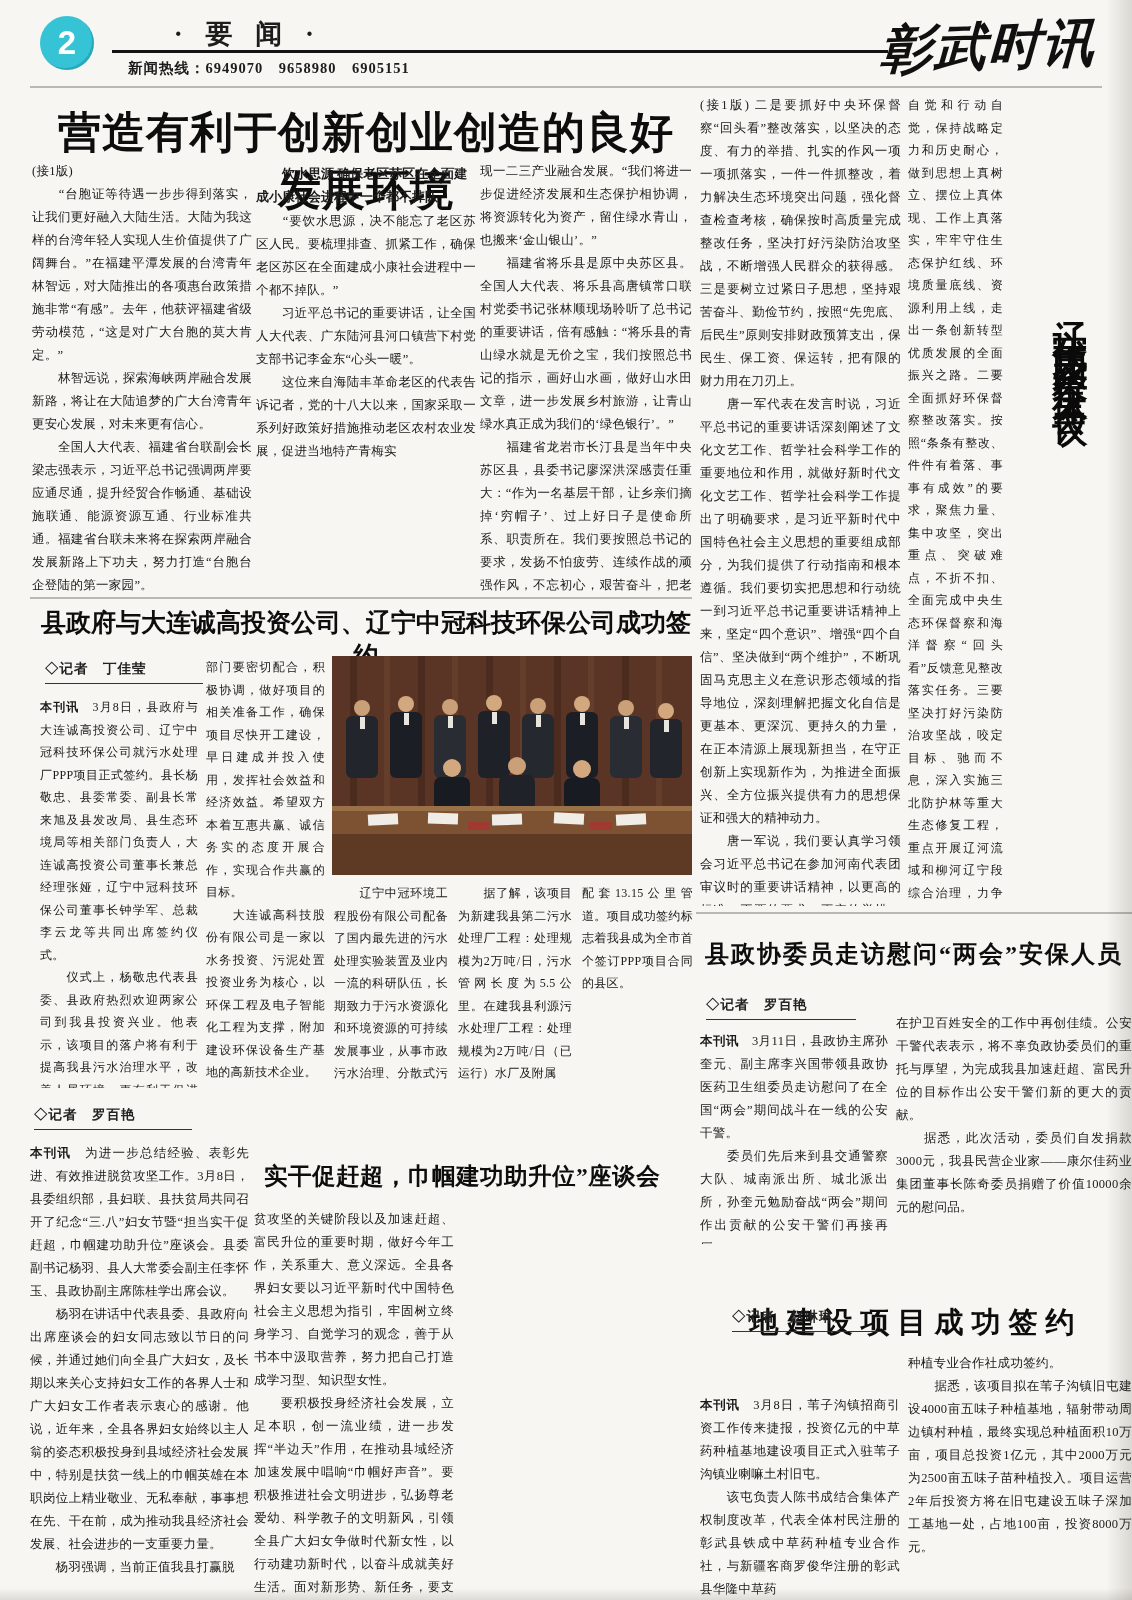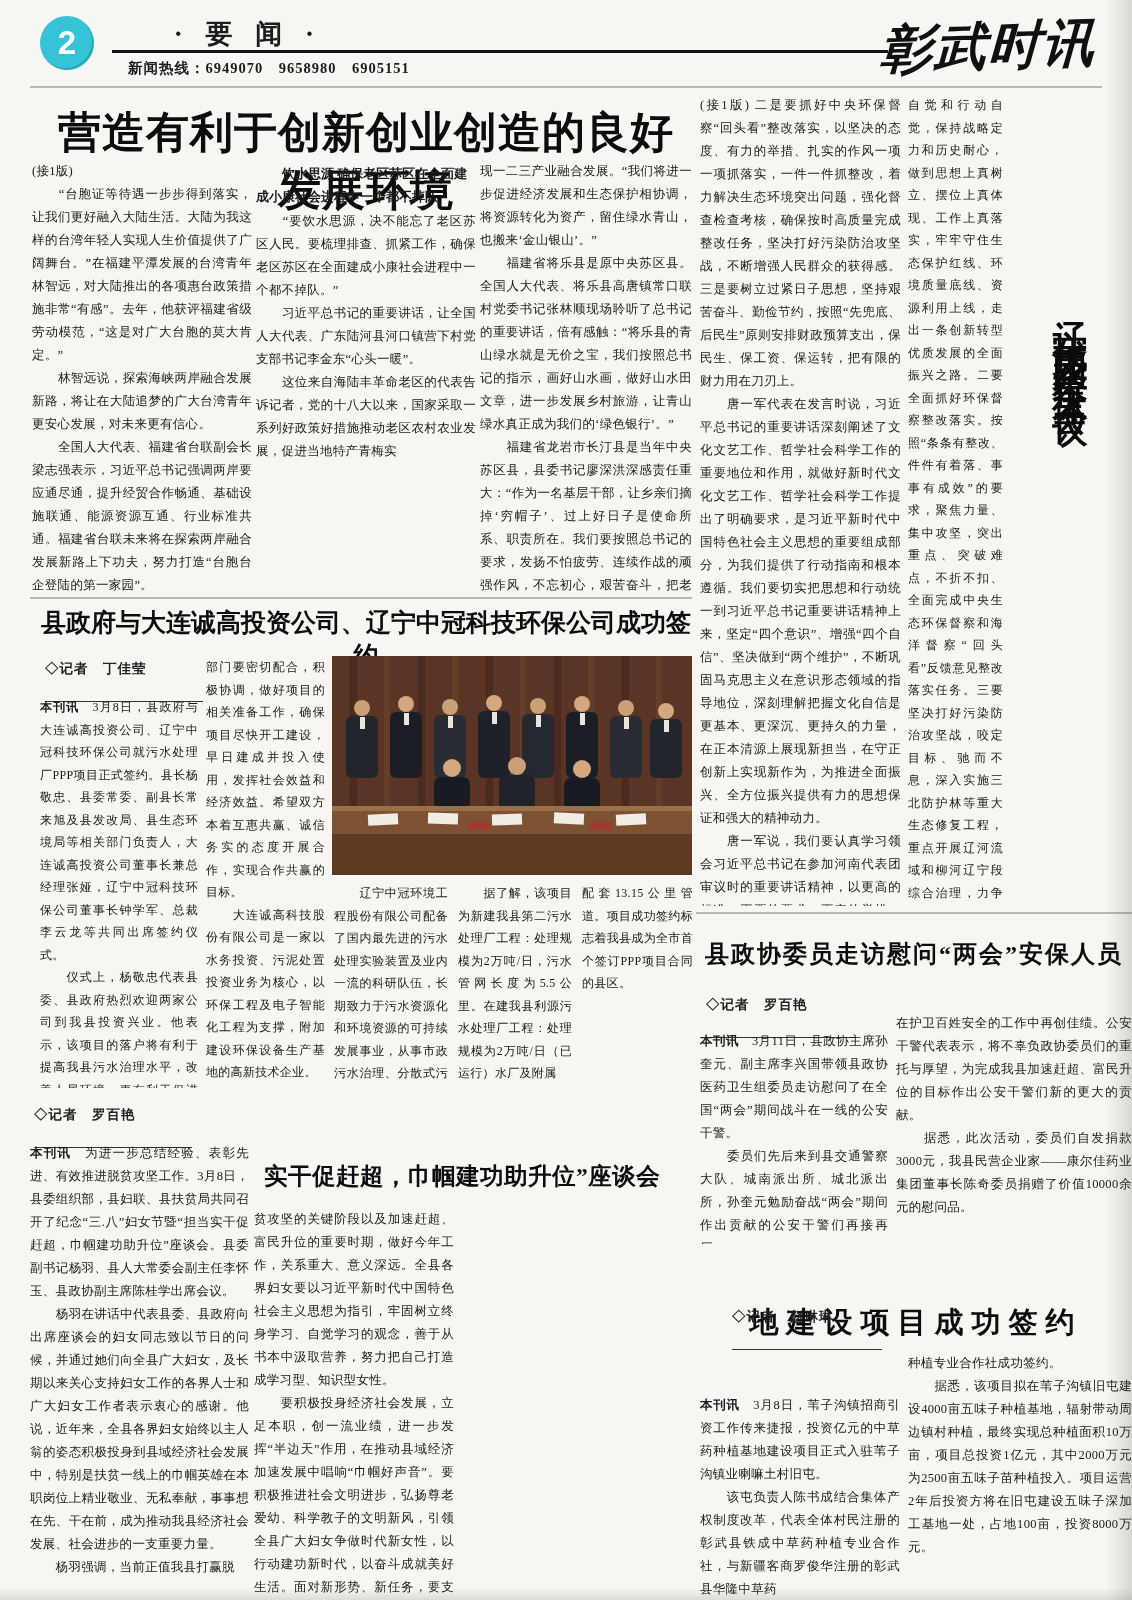--- a/index.html
+++ b/index.html
@@ -6,21 +6,21 @@
   .page{position:relative;width:1132px;height:1600px;background:#f7f6f2;overflow:hidden;
         font-family:"Liberation Serif", serif;color:#1c1c1c;}
   .abs{position:absolute;}
   .col{position:absolute;text-align:justify;white-space:pre-wrap;overflow:hidden;
        font-size:12.5px;line-height:23px;letter-spacing:.3px;color:#191919;}
   .col.narrow{font-size:12px;line-height:22.5px;}
   .lead{font-weight:bold;}
   .headline{position:absolute;text-align:center;font-weight:900;color:#0d0d0d;
             font-family:"Liberation Serif", serif;}
   .byline{position:absolute;font-size:13.5px;font-weight:bold;border-bottom:1.5px solid #333;
-          padding-bottom:23px;letter-spacing:1px;color:#222;}
+          padding-bottom:5px;letter-spacing:1px;color:#222;}
   .rule{position:absolute;background:#b9b8b1;}
   .subhead{font-weight:900;font-size:13px;line-height:23px;margin:2px 0;}
   .vertical-head{writing-mode:vertical-rl;text-orientation:upright;font-weight:900;
                  font-size:35px;letter-spacing:9px;color:#0a0a0a;text-align:center;}
   .circle{border-radius:50%;background:#35c3d5;color:#fff;display:flex;align-items:center;
           justify-content:center;font-weight:900;font-size:33px;font-family:"Liberation Sans",sans-serif;
           box-shadow:inset -2px -2px 0 rgba(0,90,110,.25);}
   .masthead{font-weight:900;font-size:52px;font-style:italic;letter-spacing:2px;
             transform:rotate(-2deg) skewX(-4deg);color:#101010;}
   .edge-r{position:absolute;right:0;top:0;width:26px;height:1600px;

